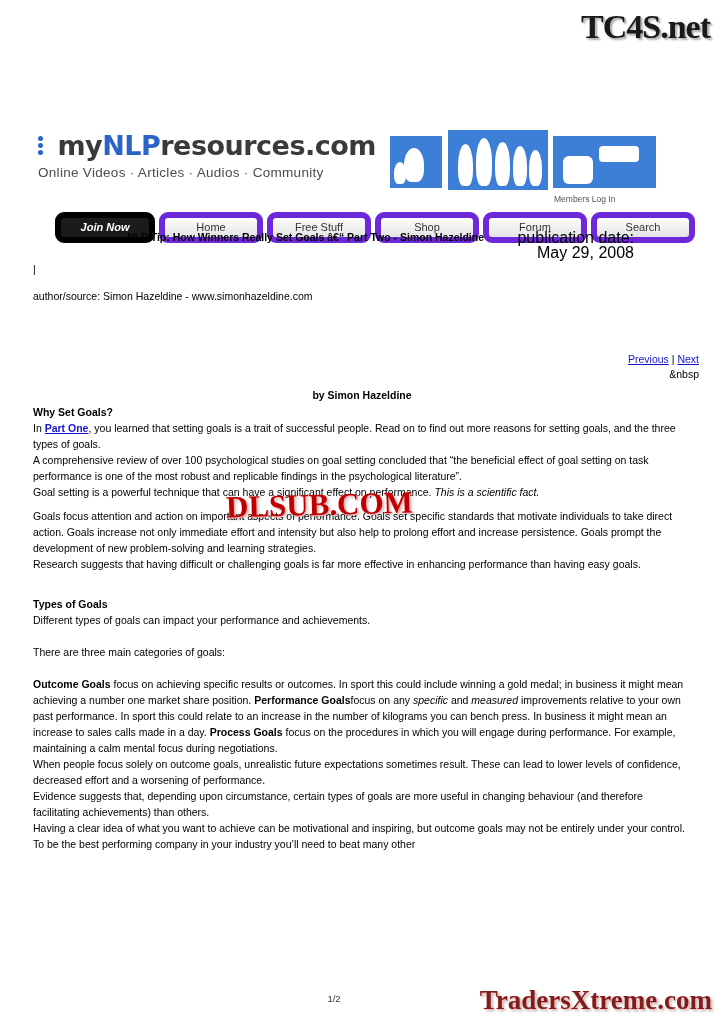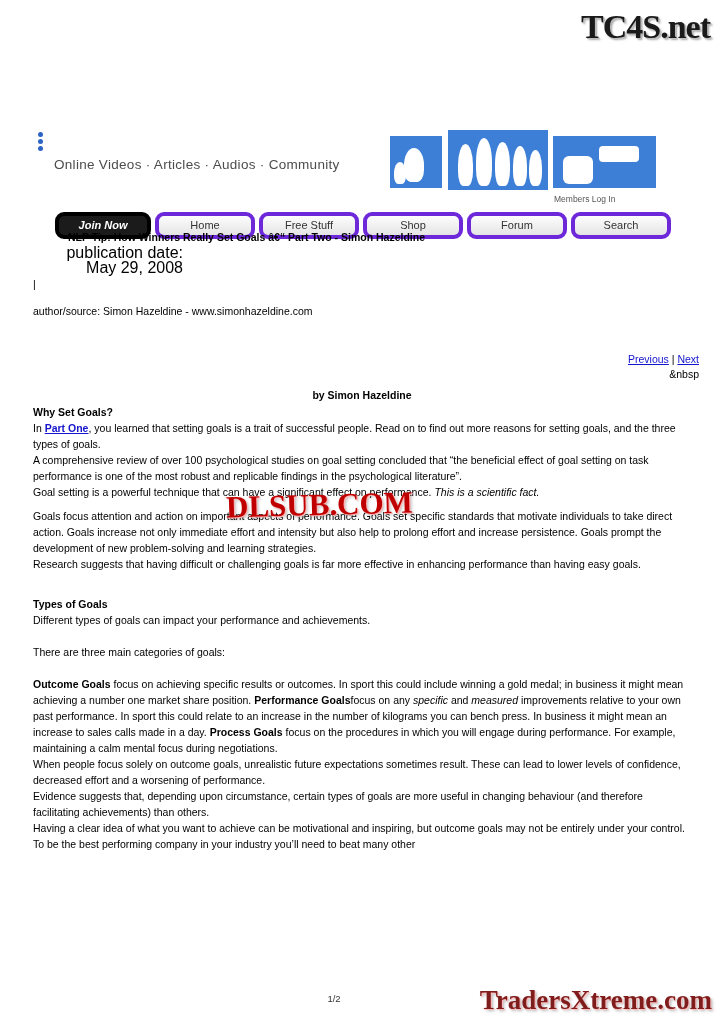--- a/index.html
+++ b/index.html
@@ -64,21 +64,20 @@
     font-size: 27px;
     font-weight: bold;
     letter-spacing: -0.5px;
     color: #3a3a3a;
   }
   .logo-text .blue {
     color: #2b64c4;
   }
   .logo-sub {
     margin-top: 4px;
-    margin-left: 16px;
     font-family: "Liberation Sans", sans-serif;
     font-size: 13.5px;
     color: #4c4c4c;
     letter-spacing: 0.3px;
   }
 
   .photo-strip {
     position: absolute;
     left: 352px;
     top: -2px;
@@ -116,21 +115,21 @@
     gap: 4px;
   }
   .nav-btn {
     width: 92px;
     height: 19px;
     line-height: 19px;
     text-align: center;
     font-size: 11px;
     color: #333;
     background: linear-gradient(#fdfdfd, #e4e4e4);
-    border: 4px solid #6d28d9;
+    border: 6px solid #6d28d9;
     border-radius: 9px;
   }
   .nav-btn.primary {
     background: #1b1b1b;
     color: #ffffff;
     font-weight: bold;
     font-style: italic;
     border-color: #000;
     width: 88px;
   }
@@ -141,21 +140,20 @@
     left: 33px;
     top: 230px;
     width: 660px;
     font-size: 10.5px;
     line-height: 15px;
   }
   .title-line {
     display: flex;
     justify-content: center;
     align-items: flex-start;
-    flex-direction: column;
   }
   .article-title {
     font-weight: bold;
     font-size: 10.5px;
     margin-left: 35px;
   }
   .pub-date {
     text-align: right;
     width: 150px;
     font-size: 16px;
@@ -256,20 +254,21 @@
 <body>
 
 <div class="tc4s-watermark">TC4S.net</div>
 
 <div class="header-band">
 
   <div class="logo-block">
     <span class="logo-dots">
       <span></span><span></span><span></span>
     </span>
+    <span class="logo-text"><span>my</span><span class="blue">NLP</span><span>resources.com</span></span>
     <div class="logo-sub">Online Videos · Articles · Audios · Community</div>
   </div>
 
   <div class="photo-strip">
     <div class="photo-cell a">
       <div class="fig" style="left:14px;top:12px;width:20px;height:34px;"></div>
       <div class="fig" style="left:4px;top:26px;width:12px;height:22px;"></div>
     </div>
     <div class="photo-cell b">
       <div class="fig" style="left:10px;top:14px;width:15px;height:42px;"></div>

